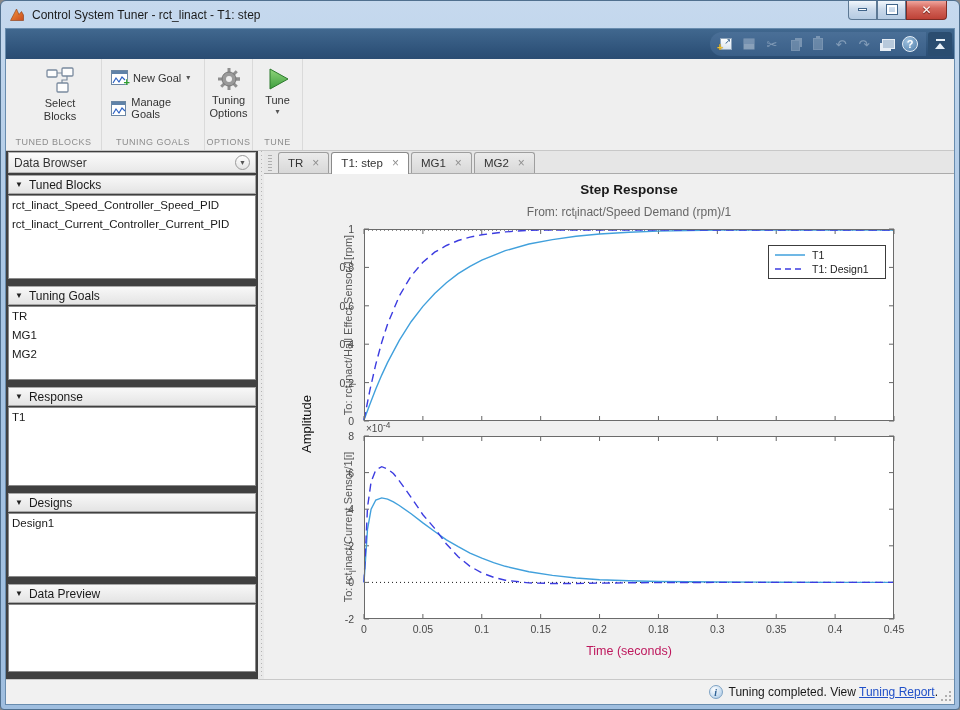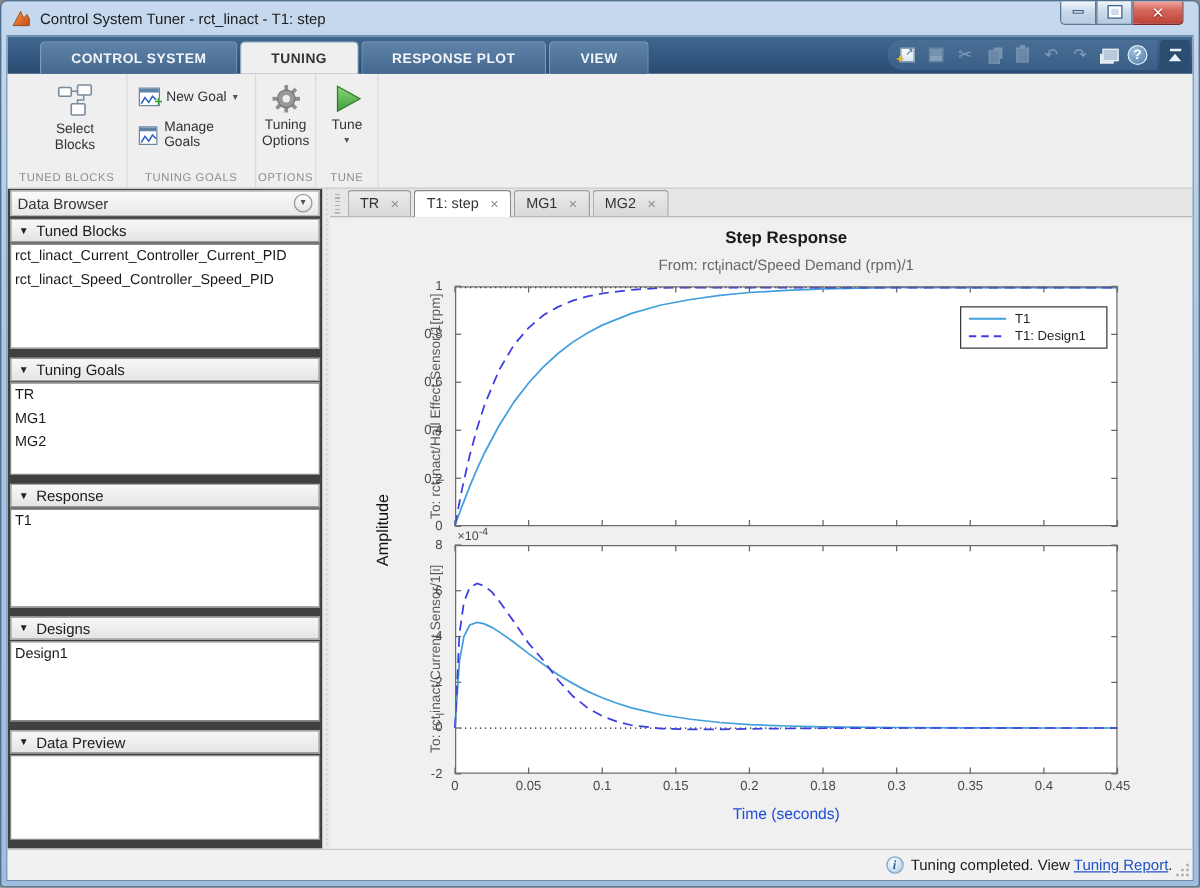--- a/index.html
+++ b/index.html
@@ -94,21 +94,21 @@
   .chart-subtitle { position:absolute; left:100px; width:530px; top:31px; text-align:center; font-size:12px; color:#666; }
   svg.plot { position:absolute; left:100px; overflow:visible; }
   #plot0 { top:55px; }
   #plot1 { top:262px; }
   .yticks { position:absolute; width:36px; }
   .yticks span { position:absolute; right:6px; transform:translateY(-50%); font-size:10.5px; color:#4a4a4a; }
   #yticks0 { left:60px; top:55px; height:192px; }
   #yticks1 { left:60px; top:262px; height:183px; }
   .xticks { position:absolute; left:100px; top:449px; width:530px; height:14px; }
   .xticks span { position:absolute; transform:translateX(-50%); font-size:10.5px; color:#4a4a4a; }
-  .xlabel { position:absolute; left:100px; width:530px; top:470px; text-align:center; font-size:12.5px; color:#1d4ed8; }
+  .xlabel { position:absolute; left:100px; width:530px; top:470px; text-align:center; font-size:12.5px; color:#be185d; }
   .vlabel { position:absolute; white-space:nowrap; transform:translate(-50%,-50%) rotate(-90deg); }
   .vlabel.sub1 { left:86px; top:151px; font-size:11px; color:#595959; }
   .vlabel.sub2 { left:86px; top:353px; font-size:11px; color:#595959; }
   .vlabel.amp { left:42px; top:250px; font-size:13px; color:#111; }
   .scale-label { position:absolute; left:102px; top:246px; font-size:10px; color:#4a4a4a; }
   .legend { position:absolute; left:504px; top:71px; width:118px; background:#fff; border:1px solid #3c3c3c; padding:3px 6px;
     display:flex; flex-direction:column; gap:2px; }
   .legend-row { display:flex; align-items:center; gap:7px; font-size:10.5px; color:#222; }
 
   
@@ -148,26 +148,20 @@
         </div>
       <div class="win-btn close">
           <span class="glyph-close">✕</span>
         </div>
     </div>
   </div>
 
   <div class="content">
 
     <div class="tabbar">
-      <div class="ribbon-tabs">
-        <div class="ribbon-tab">CONTROL SYSTEM</div>
-        <div class="ribbon-tab active">TUNING</div>
-        <div class="ribbon-tab">RESPONSE PLOT</div>
-        <div class="ribbon-tab">VIEW</div>
-      </div>
       <div class="qa-icons">
         <div class="qa-icon">
           <span class="mini-box">
               <span class="arrow">↗</span>
             </span>
           <span class="mini-plus">+</span>
         </div>
         <div class="qa-icon disabled">
             <span class="mini-floppy"></span>
           </div>
@@ -295,22 +289,22 @@
         <div class="browser-header">
           <span>Data Browser</span>
           <span class="bh-menu">▼</span>
         </div>
 
         <div class="section-header">
           <span class="arr">▼</span>
           <span>Tuned Blocks</span>
         </div>
         <div class="listbox" style="height:84px">
+          <div class="item">rct_linact_Speed_Controller_Speed_PID</div>
           <div class="item">rct_linact_Current_Controller_Current_PID</div>
-          <div class="item">rct_linact_Speed_Controller_Speed_PID</div>
         </div>
         <div class="sec-gap"></div>
 
         <div class="section-header">
           <span class="arr">▼</span>
           <span>Tuning Goals</span>
         </div>
         <div class="listbox" style="height:74px">
           <div class="item">TR</div>
           <div class="item">MG1</div>

